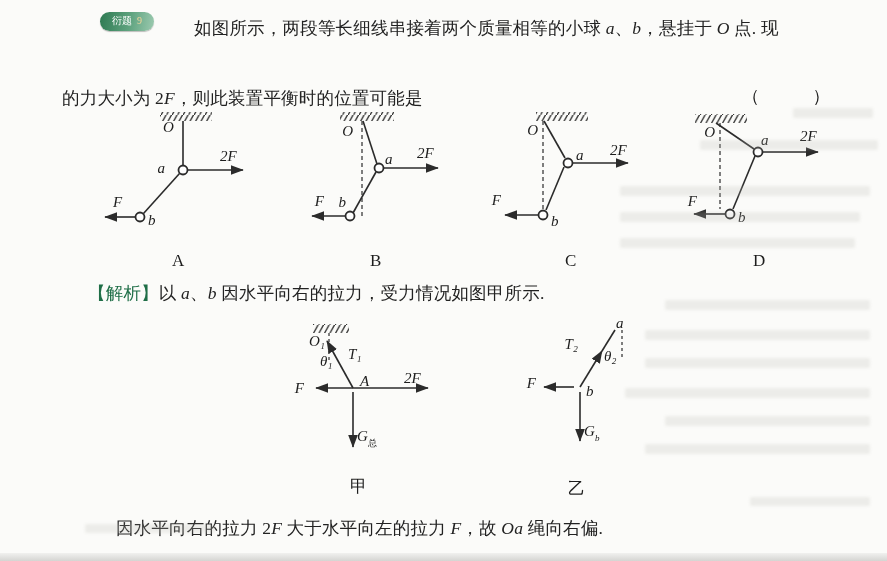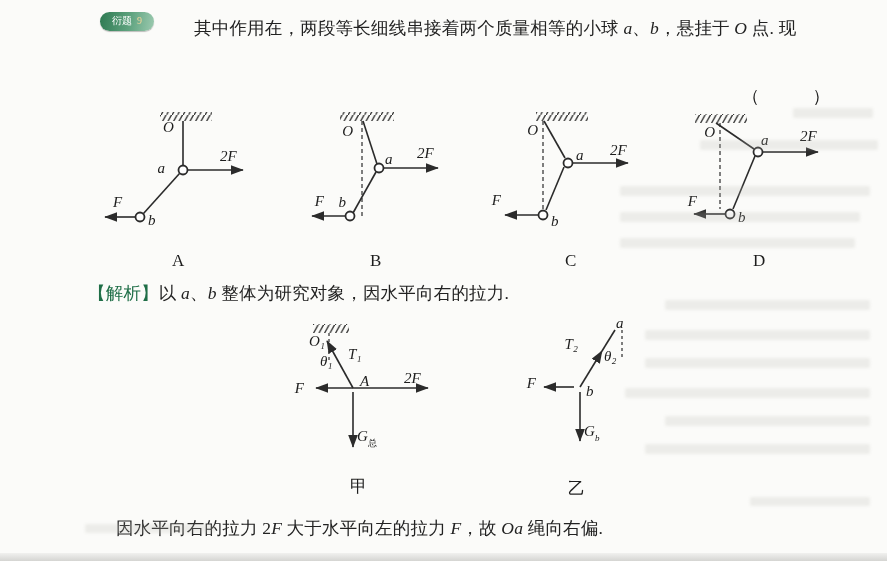--- a/index.html
+++ b/index.html
@@ -75,21 +75,22 @@
     background:linear-gradient(#f1f1ef,#d5d5d2);
   }
 </style>
 </head>
 <body>
 
 <div class="page">
 
   <div class="badge"><span>衍题</span><span class="num">9</span></div>
 
-  <div class="textline" style="left:194px;top:16px;"><span>其中作用在，两段等长细线串接着两个质量相等的小球 </span><span class="var">a</span><span>、</span><span class="var">b</span><span>，悬挂于 </span><span class="var">O</span><span> 点. 现</span></div>
+  <div class="textline" style="left:194px;top:16px;"><span>如图所示，两段等长细线串接着两个质量相等的小球 </span><span class="var">a</span><span>、</span><span class="var">b</span><span>，悬挂于 </span><span class="var">O</span><span> 点. 现</span></div>
+  <div class="textline" style="left:62px;top:86px;"><span>的力大小为 2</span><span class="var">F</span><span>，则此装置平衡时的位置可能是</span></div>
   <div class="answer-brackets">（　　）</div>
 
   <svg style="position:absolute;left:95px;top:106px;" width="740" height="165" viewBox="0 0 740 165">
     <defs>
       <marker id="arr" markerWidth="9" markerHeight="8" refX="7.5" refY="3" orient="auto">
         <path d="M0,0 L8,3 L0,6 z" fill="#2b2b2b"></path>
       </marker>
       <pattern id="hatch" patternUnits="userSpaceOnUse" width="5.5" height="9">
         <line x1="0" y1="9" x2="5" y2="0" stroke="#2b2b2b" stroke-width="1.3"></line>
       </pattern>
@@ -164,21 +165,21 @@
         <text x="620" y="31" text-anchor="end">O</text>
         <text x="666" y="39">a</text>
         <text x="705" y="35">2F</text>
         <text x="643" y="116">b</text>
         <text x="602" y="100" text-anchor="end">F</text>
         <text x="658" y="160" class="cap">D</text>
       </g>
     </g>
   </svg>
 
-  <div class="textline" style="left:88px;top:281px;"><span class="analysis-tag">【解析】</span><span><span>以 </span><span class="var">a</span><span>、</span><span class="var">b</span><span> 整体为研究对象，因水平向右的拉力.</span></span></div>
+  <div class="textline" style="left:88px;top:281px;"><span class="analysis-tag">【解析】</span><span><span>以 </span><span class="var">a</span><span>、</span><span class="var">b</span><span> 因水平向右的拉力，受力情况如图甲所示.</span></span></div>
 
   <svg style="position:absolute;left:280px;top:316px;" width="370" height="185" viewBox="0 0 370 185">
 
     <g stroke="#2b2b2b" stroke-width="1.6" fill="none">
       <rect x="33" y="8" width="36" height="9" fill="url(#hatch)" stroke="none"></rect>
       <line x1="49" y1="17" x2="49" y2="45" stroke-dasharray="3 3" stroke-width="1.2"></line>
       <line x1="73" y1="72" x2="47" y2="25" marker-end="url(#arr)"></line>
       <line x1="73" y1="72" x2="36" y2="72" marker-end="url(#arr)"></line>
       <line x1="73" y1="72" x2="148" y2="72" marker-end="url(#arr)"></line>
       <line x1="73" y1="76" x2="73" y2="131" marker-end="url(#arr)"></line>

